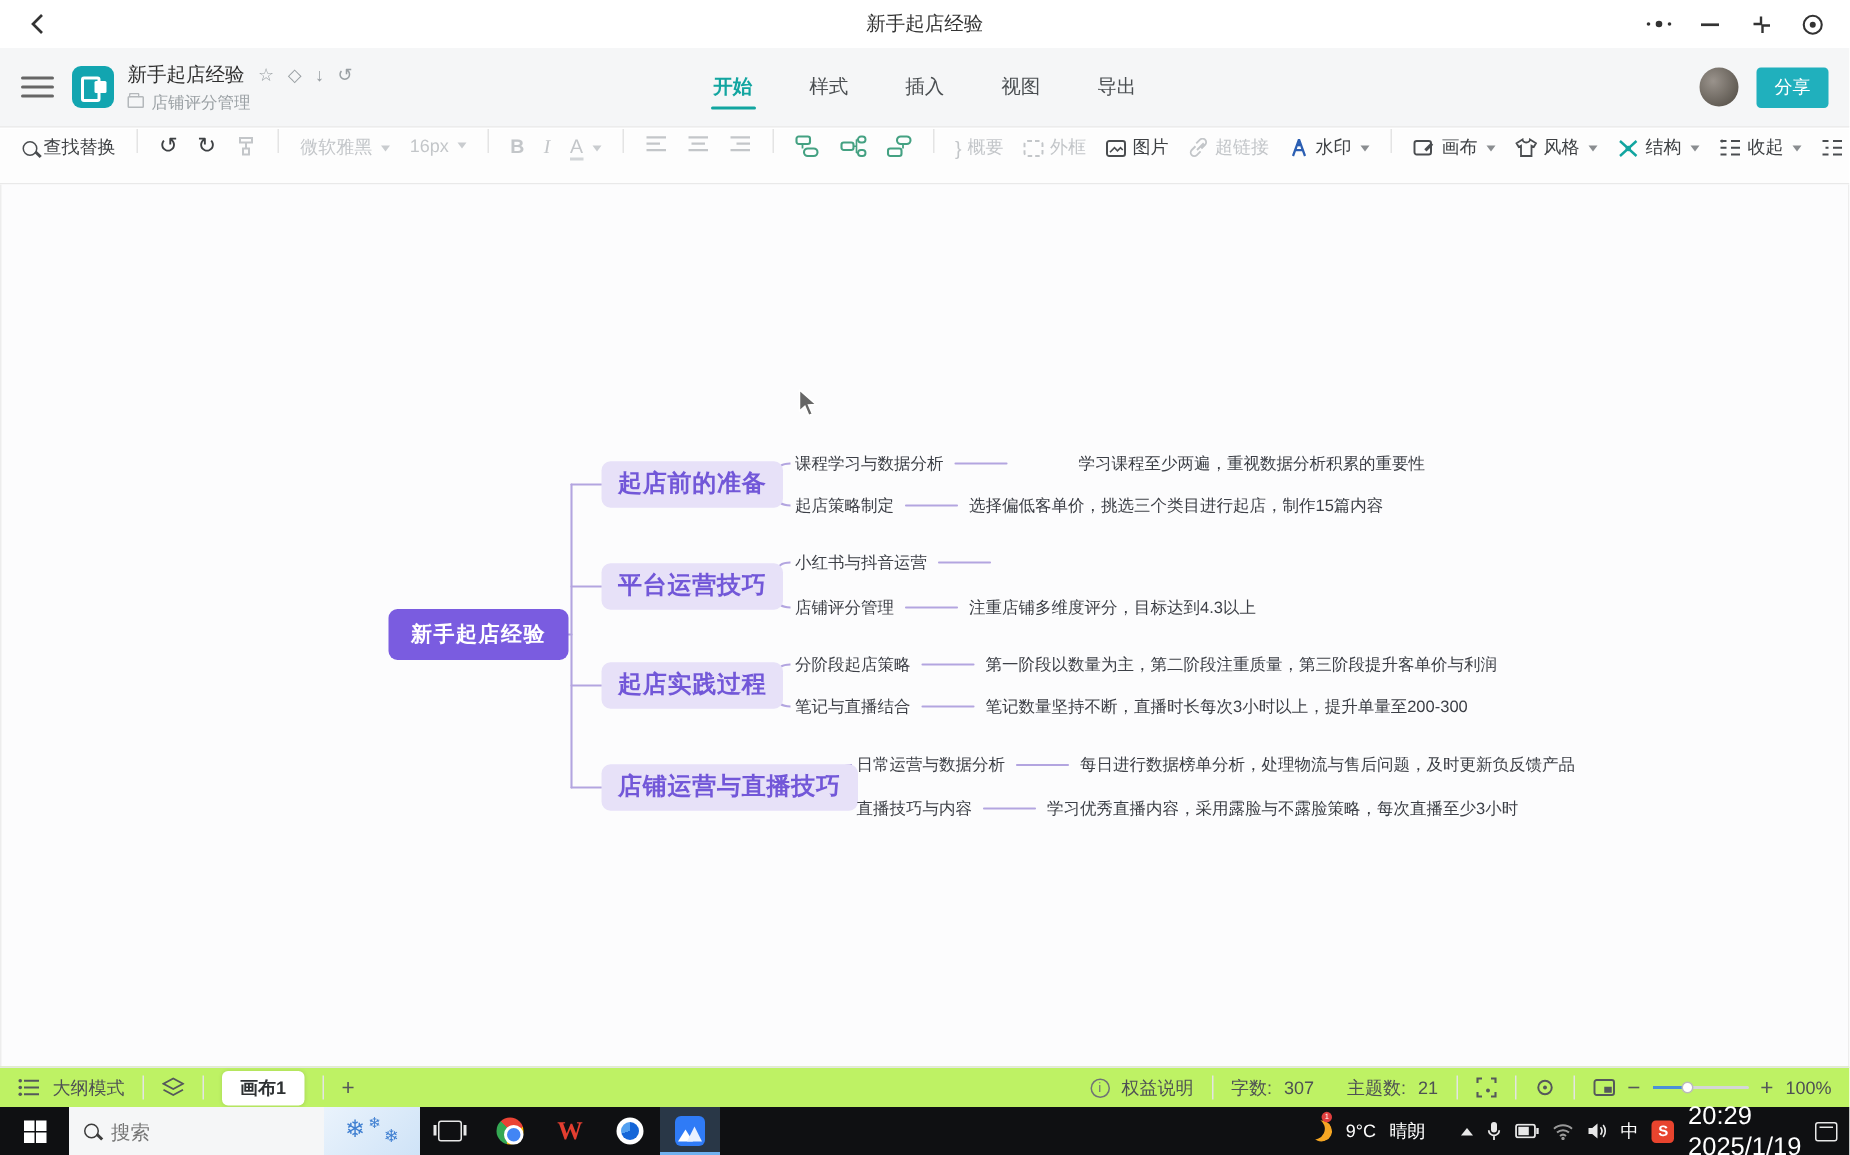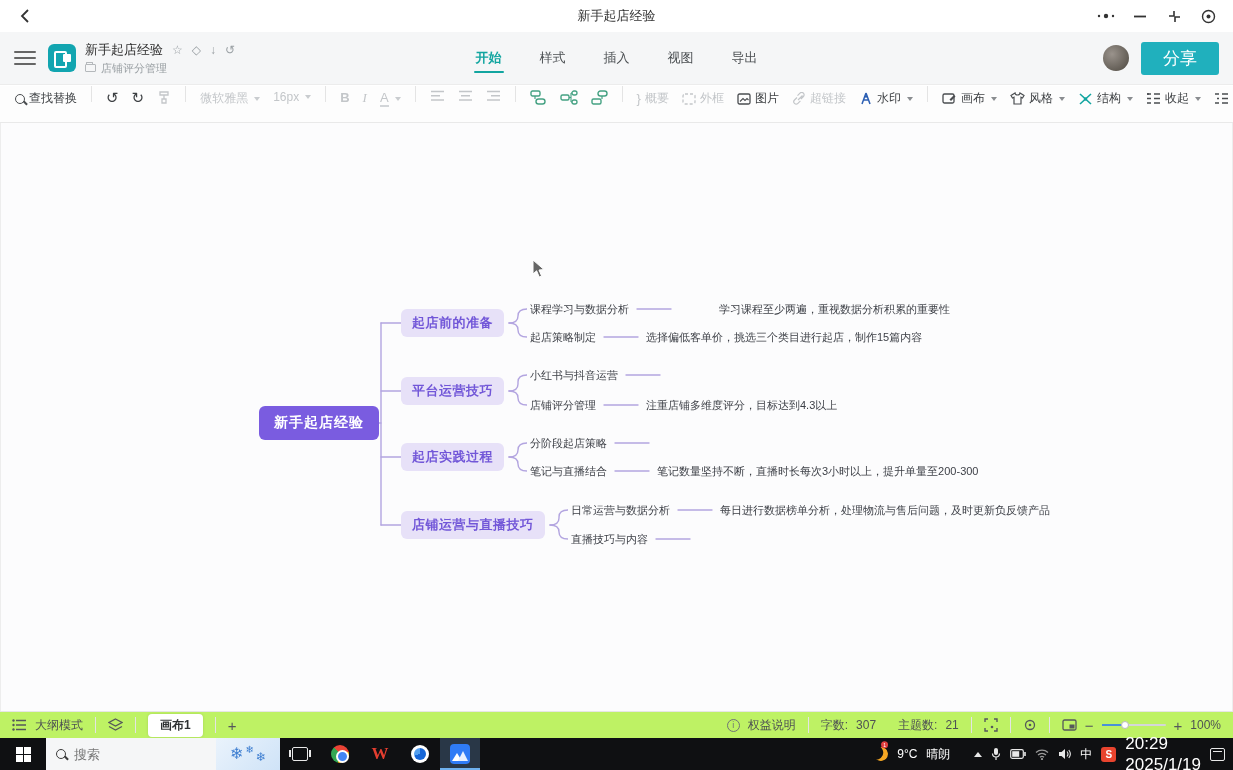--- a/index.html
+++ b/index.html
@@ -29,21 +29,21 @@
   .doc-ic { color:#9aa0a4; font-size:12px; line-height:1; }
   .doc-row2 { display:flex; align-items:center; gap:5px; font-size:11px; color:#9aa0a4; }
   .folder-ic { width:11px; height:8px; border:1px solid #b4b8bb; border-radius:1px; position:relative; }
   .folder-ic::before { content:""; position:absolute; top:-3px; left:0; width:5px; height:2px; border:1px solid #b4b8bb; border-bottom:none; border-radius:1px 1px 0 0; }
   .tabs { position:absolute; left:0; right:0; top:0; height:100%; display:flex; align-items:center; justify-content:center; gap:34px; pointer-events:none; }
   .tab { font-size:13px; color:#4b4f52; padding:6px 2px; position:relative; pointer-events:auto; cursor:default; }
   .tab.active { color:#12a5a0; font-weight:bold; }
   .tab.active::after { content:""; position:absolute; left:0; right:0; bottom:0; height:2px; background:#12a5a0; border-radius:1px; }
   .header-right { margin-left:auto; display:flex; align-items:center; gap:12px; z-index:2; }
   .avatar { width:26px; height:26px; border-radius:50%; background:radial-gradient(circle at 35% 35%, #9a938c, #4c473f); }
-  .share-btn { background:#20b0bd; color:#fff; font-size:17px; padding:5px 22px; border-radius:3px; border:none; cursor:pointer;text-align:center; }
+  .share-btn { background:#20b0bd; color:#fff; font-size:12px; padding:5px 12px; border-radius:3px; border:none; cursor:pointer;text-align:center; }
 
   
   .toolbar { position:absolute; top:86px; left:0; right:0; height:37px; background:#fdfdfd;
     border-bottom:1px solid #e9e9e9; display:flex; align-items:flex-start; padding:0 12px; gap:7px; font-size:12px; color:#3e4144; }
   .tbn { display:flex; align-items:center; gap:4px; padding:4px 3px; border-radius:3px; white-space:nowrap; cursor:default; }
   .tbn.dis { color:#c3c6c9; }
   .sep { width:1px; height:16px; background:#e4e4e4; margin:0 4px; flex:none; }
   .caret { width:0; height:0; border-left:3.5px solid transparent; border-right:3.5px solid transparent; border-top:4px solid #8a8d90; margin-left:2px; }
   .dis .caret { border-top-color:#c9cccf; }
   .lens { width:10px; height:10px; border:1.6px solid #4a4d50; border-radius:50%; position:relative; }
@@ -51,21 +51,21 @@
   .glyph { font-size:15px; line-height:1; }
   .bold-g { font-weight:bold; font-size:13px; } .ital-g { font-style:italic; font-size:13px; font-family:"Liberation Serif", serif; }
   .a-g { font-size:13px; border-bottom:2px solid #d2d5d8; padding-bottom:0; }
   .ticon { display:block; flex:none; }
 
   
   .canvas { position:absolute; top:123px; left:0; right:0; height:588px; background:#fcfcfd;
     border-left:1px solid #ededed; border-right:1px solid #ededed; overflow:hidden; }
   .mm-node { position:absolute; transform:translateY(-50%); white-space:nowrap; cursor:default; }
   .mm-root { background:#7a5ce0; color:#fff; font-size:14px; font-weight:bold; padding:8px 15px; border-radius:6px; letter-spacing:1px; }
-  .mm-l2 { background:#e7e1f8; color:#7257d8; font-size:13px; font-weight:bold; padding:5px 11px; border-radius:6px; letter-spacing:0.5px; }
+  .mm-l2 { background:#e7e1f8; color:#7257d8; font-size:16px; font-weight:bold; padding:5px 11px; border-radius:6px; letter-spacing:0.5px; }
   .mm-l3 { font-size:11px; color:#3c3f46; }
   .mm-l4 { font-size:11px; color:#3c3f46; }
   .cursor-arrow { position:absolute; left:531px; top:136px; }
 
   
   .statusbar { position:absolute; top:711px; left:0; right:0; height:27px; background:#bef264;
     border-top:1px solid #e6e6e6; display:flex; align-items:center; padding:0 12px; font-size:12px; color:#4e5154; }
   .sb-left, .sb-right { display:flex; align-items:center; gap:8px; }
   .sb-right { margin-left:auto; }
   .canvas-pill { background:#fff; border-radius:4px; padding:3px 12px; font-weight:bold; font-size:12px; color:#2e3133; box-shadow:0 0 3px rgba(0,0,0,.12); }
@@ -361,26 +361,28 @@
       <div class="mm-node mm-l3" style="left: 529px; top: 186px;">课程学习与数据分析</div>
       <div class="mm-node mm-l4" style="left: 718px; top: 186px;">学习课程至少两遍，重视数据分析积累的重要性</div>
       <div class="mm-node mm-l3" style="left: 529px; top: 214px;">起店策略制定</div>
       <div class="mm-node mm-l4" style="left: 645px; top: 214px;">选择偏低客单价，挑选三个类目进行起店，制作15篇内容</div>
       <div class="mm-node mm-l2" style="left: 400px; top: 268px;">平台运营技巧</div>
       <div class="mm-node mm-l3" style="left: 529px; top: 252px;">小红书与抖音运营</div>
       <div class="mm-node mm-l3" style="left: 529px; top: 282px;">店铺评分管理</div>
       <div class="mm-node mm-l4" style="left: 645px; top: 282px;">注重店铺多维度评分，目标达到4.3以上</div>
       <div class="mm-node mm-l2" style="left: 400px; top: 334px;">起店实践过程</div>
       <div class="mm-node mm-l3" style="left: 529px; top: 320px;">分阶段起店策略</div>
+      <div class="mm-node mm-l4" style="left: 656px; top: 320px;">第一阶段以数量为主，第二阶段注重质量，第三阶段提升客单价与利润</div>
       <div class="mm-node mm-l3" style="left: 529px; top: 348px;">笔记与直播结合</div>
       <div class="mm-node mm-l4" style="left: 656px; top: 348px;">笔记数量坚持不断，直播时长每次3小时以上，提升单量至200-300</div>
       <div class="mm-node mm-l2" style="left: 400px; top: 402px;">店铺运营与直播技巧</div>
       <div class="mm-node mm-l3" style="left: 570px; top: 387px;">日常运营与数据分析</div>
       <div class="mm-node mm-l4" style="left: 719px; top: 387px;">每日进行数据榜单分析，处理物流与售后问题，及时更新负反馈产品</div>
       <div class="mm-node mm-l3" style="left: 570px; top: 416px;">直播技巧与内容</div>
+      <div class="mm-node mm-l4" style="left: 697px; top: 416px;">学习优秀直播内容，采用露脸与不露脸策略，每次直播至少3小时</div>
     </div>
 
   <div class="statusbar">
     <div class="sb-left">
       <svg width="15" height="12" viewBox="0 0 15 12">
           <path d="M4 1.5 h10 M4 6 h10 M4 10.5 h10" stroke="#55585b" stroke-width="1.4"></path>
           <circle cx="1.5" cy="1.5" r="1.2" fill="#55585b"></circle>
           <circle cx="1.5" cy="6" r="1.2" fill="#55585b"></circle>
           <circle cx="1.5" cy="10.5" r="1.2" fill="#55585b"></circle>
         </svg>

